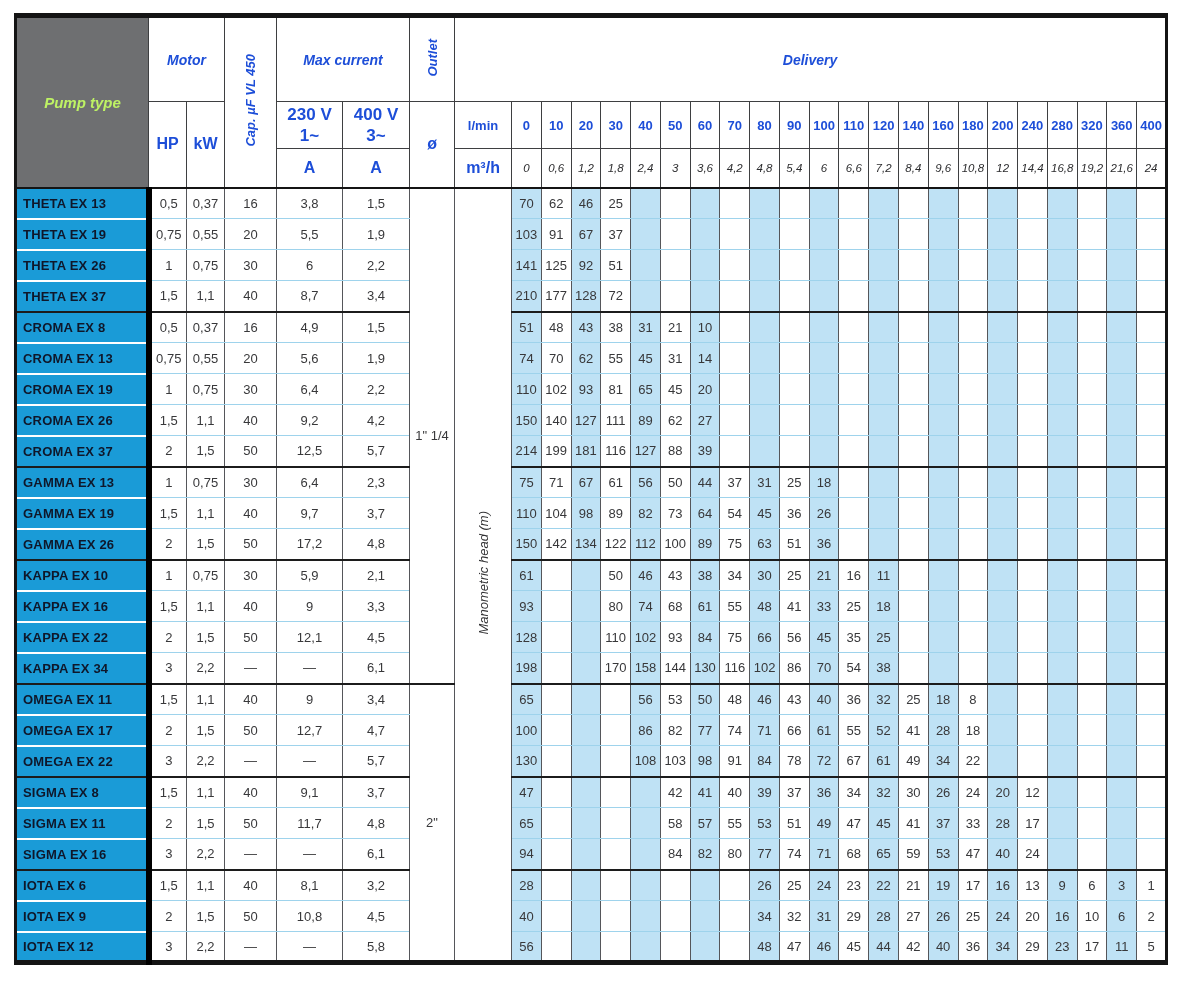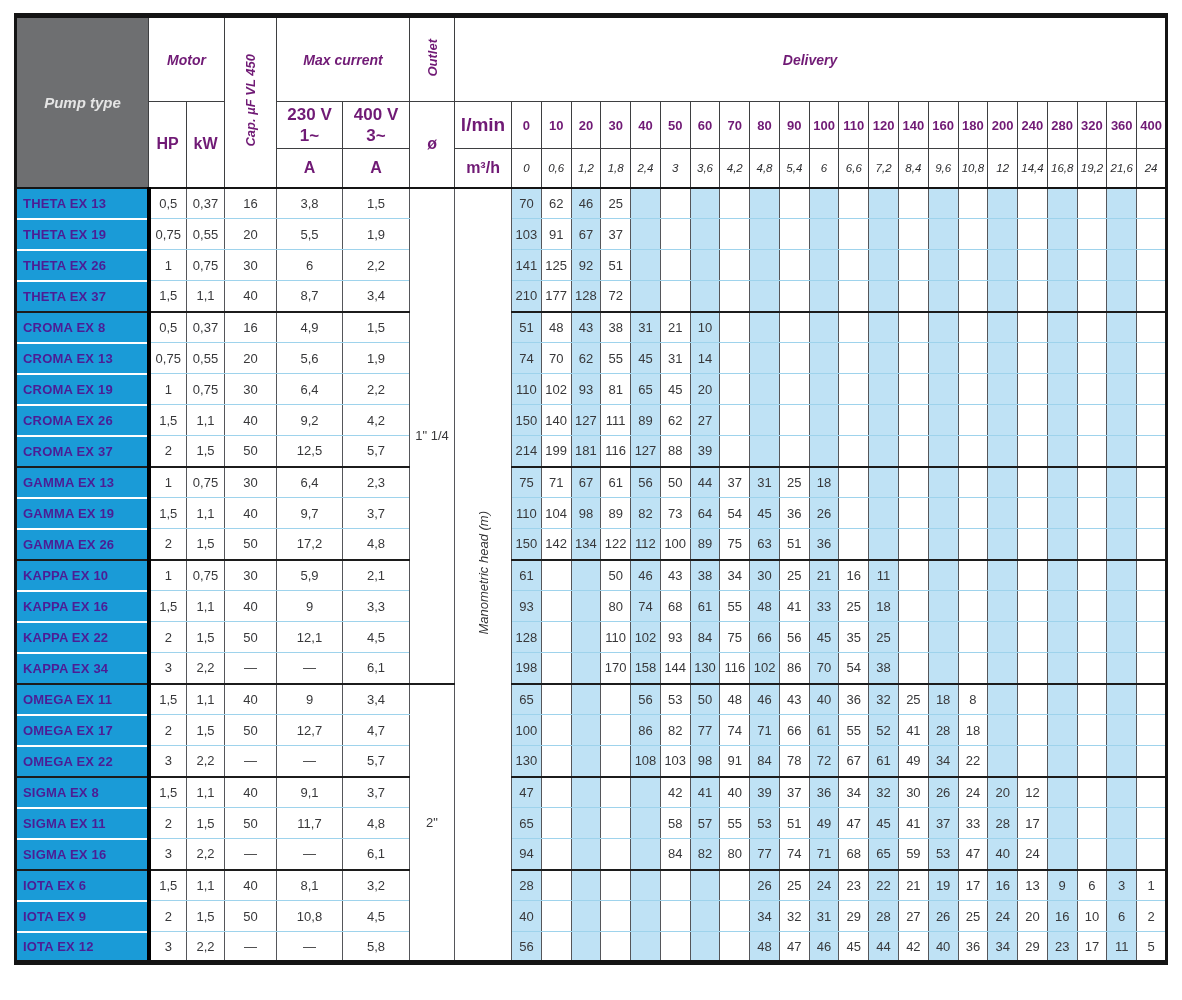--- a/index.html
+++ b/index.html
@@ -5,44 +5,44 @@
   html,body { margin:0; padding:0; background:#ffffff; }
   body { width:1182px; height:1000px; font-family:"Liberation Sans","DejaVu Sans",sans-serif; }
   .wrap { padding:13px 14px 0 14px; }
 
   table { border-collapse:collapse; table-layout:fixed; width:1154px; background:#fff;
           border-top:5px solid #141414; border-bottom:5px solid #141414;
           border-left:3px solid #141414; border-right:3px solid #141414; }
   th,td { padding:0; overflow:hidden; }
 
   
-  thead th { border:1px solid #3e3f41; background:#fff; color:#701a75; font-weight:bold; text-align:center; vertical-align:middle; }
+  thead th { border:1px solid #3e3f41; background:#fff; color:#1d4ed8; font-weight:bold; text-align:center; vertical-align:middle; }
   tr.h-a { height:86px; }
   tr.h-b { height:47px; }
   tr.h-c { height:39px; }
   .hdr-group { font-style:italic; font-size:14px; }
-  th.pump-hdr { background:#6e6f71; color:#e5e5e5; font-style:italic; font-size:15px; }
+  th.pump-hdr { background:#6e6f71; color:#bef264; font-style:italic; font-size:15px; }
   .vtext { writing-mode:vertical-rl; transform:rotate(180deg); display:inline-block; line-height:1; }
   th.cap-hdr, th.outlet-hdr { font-style:italic; font-size:13px; }
   .v-cell-small { font-size:17px; line-height:1.25; }
-  .lmin-lbl { font-size:19px; }
+  .lmin-lbl { font-size:13px; }
   .m3h-lbl { font-size:16px; }
   .lmin-num { font-size:13px; }
   .m3h-num { font-style:italic; font-weight:400; font-size:11.5px; color:#2c2c2e; }
   tr.h-c th { border-bottom:2px solid #141414; }
   .bb-dark { border-bottom:2px solid #141414 !important; }
 
   
   tbody tr { height:31px; }
   tbody td { border-left:1px solid #55565a; border-right:1px solid #55565a;
              border-bottom:1px solid #9ed3ec; font-size:13px; color:#38383a;
              text-align:center; vertical-align:middle; }
-  tbody th.pump { background:#1a9bd7; color:#4c1d95; font-size:13px; font-weight:bold;
+  tbody th.pump { background:#1a9bd7; color:#0f172a; font-size:13px; font-weight:bold;
                   text-align:left; padding-left:6px; letter-spacing:0.2px;
-                  border-right:4px solid #000000; border-bottom:2px solid #ffffff; }
+                  border-right:6px solid #000000; border-bottom:2px solid #ffffff; }
   tbody tr.group-end td { border-bottom:2px solid #1c1c1c; }
   tbody tr.group-end th.pump { border-bottom:2px solid #1c1c1c; }
   td.c-alt { background:#bfe2f5; }
   td.outlet-cell { border-bottom:2px solid #1c1c1c; font-size:13px; }
   td.mano-cell { background:#fff; }
   .mano-text { font-style:italic; font-weight:400; font-size:13px; color:#333335; }
 </style>
 </head>
 <body>
 

